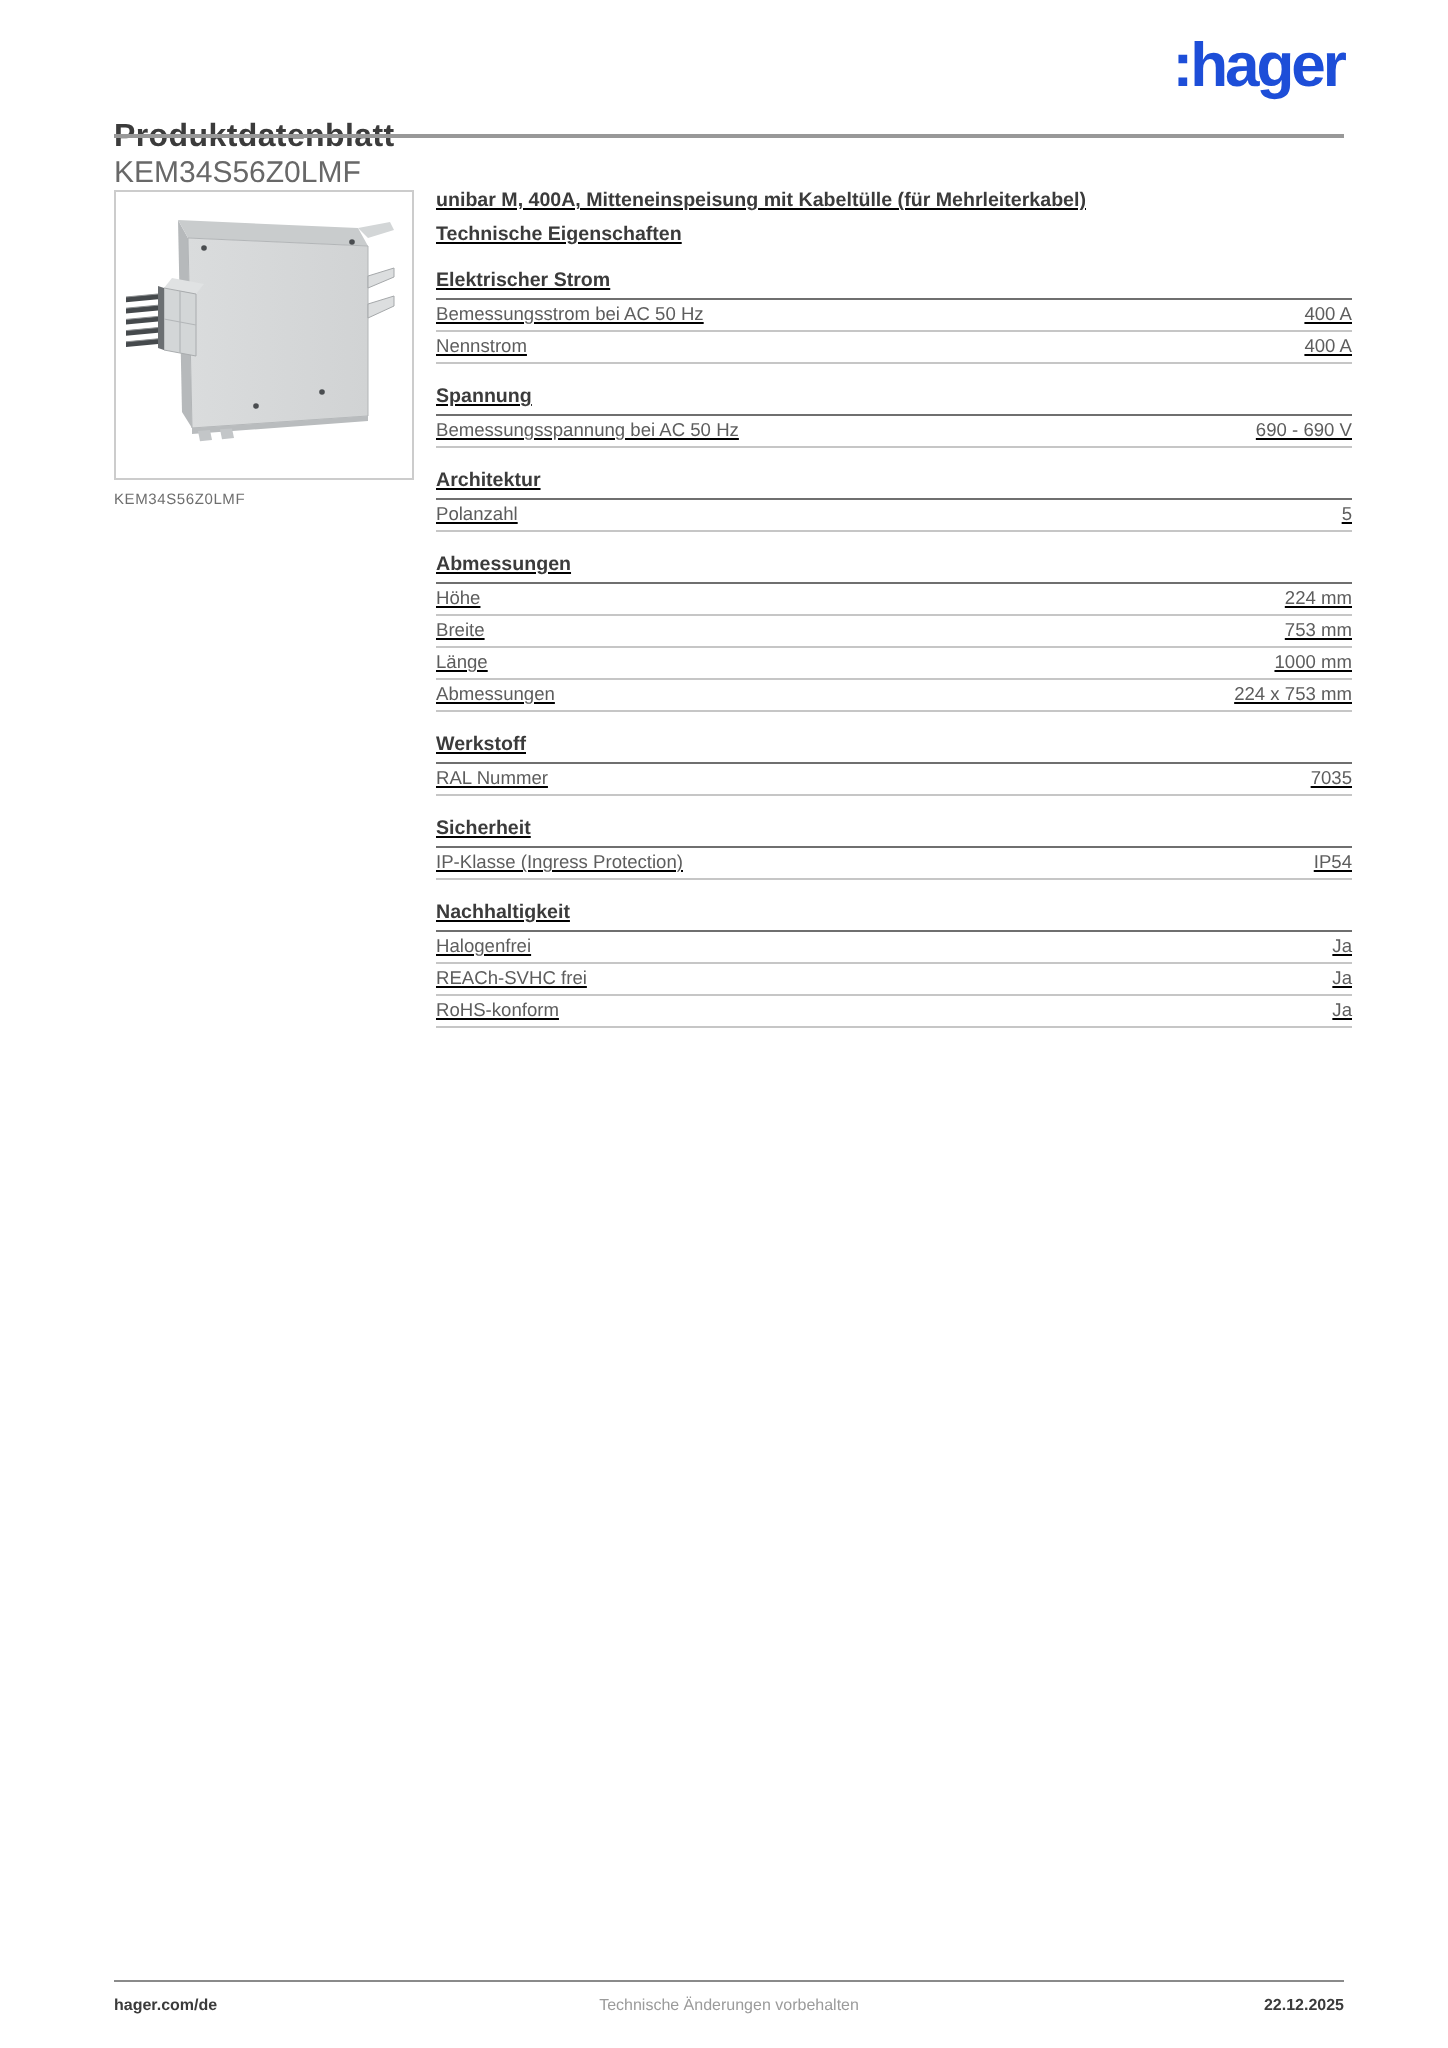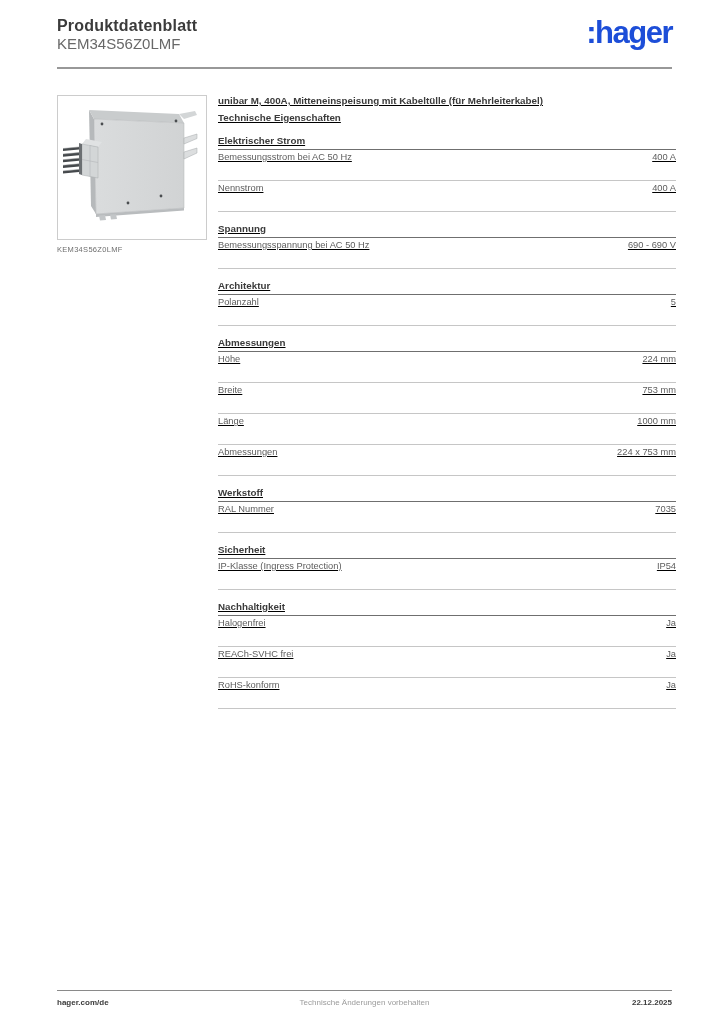--- a/index.html
+++ b/index.html
@@ -4,39 +4,39 @@
 <style>
   html,body { margin:0; padding:0; background:#ffffff; }
   body { font-family: "Liberation Sans", "DejaVu Sans", sans-serif; }
   .page {
     position:relative; width:724px; height:1024px; background:#ffffff;
     overflow:hidden;
   }
   
   .header { position:absolute; left:57px; right:52px; top:16px;
     display:flex; justify-content:space-between; align-items:flex-start; }
-  .doc-title { font-size:16px; font-weight:bold; color:#3b3b3b; letter-spacing:0.2px; line-height:19px; }
+  .doc-title { font-size:16px; font-weight:bold; color:#3b3b3b; letter-spacing:0.2px; line-height:19px;margin-top:43px; }
   .doc-code { font-size:15px; color:#686868; line-height:18px; }
   .logo { font-size:31px; font-weight:bold; color:#1d4ed8; letter-spacing:-1.5px; line-height:31px; margin-top:1px; }
   .header-rule { position:absolute; left:57px; right:52px; top:67px; border-top:2px solid #989898; }
 
   
   .figure { position:absolute; left:57px; top:95px; width:150px; }
   .figure-frame { width:148px; height:143px; border:1px solid #cccccc; background:#ffffff; }
   .figure-caption { margin-top:5px; font-size:7.5px; color:#6e6e6e; letter-spacing:0.3px; }
 
   
   .specs { position:absolute; left:218px; top:95px; width:458px;text-decoration:underline; }
   .product-title { font-size:9.8px; font-weight:bold; color:#3b3b3b; line-height:12px; }
   .tech-heading { margin-top:5px; font-size:9.8px; font-weight:bold; color:#3b3b3b; line-height:12px; }
   .spec-section { margin-top:12px; }
   .section-title { font-size:9.8px; font-weight:bold; color:#3b3b3b; line-height:10px;
     padding-bottom:3px; border-bottom:1px solid #6f6f6f; }
   .spec-row { display:flex; justify-content:space-between; align-items:flex-end;
-    height:12px; padding-bottom:18px; border-bottom:1px solid #c6c6c6;
+    height:12px; padding-bottom:3px; border-bottom:1px solid #c6c6c6;
     font-size:9.3px; color:#5d5d5d; }
   .row-label { white-space:nowrap; }
   .row-value { white-space:nowrap; text-align:right; }
 
   
   .footer { position:absolute; left:57px; right:52px; top:990px; border-top:1px solid #8a8a8a; }
   .footer-left  { position:absolute; left:0; top:7px; font-size:8px; font-weight:bold; color:#3b3b3b; }
   .footer-center{ display:block; text-align:center; padding-top:7px; font-size:8px; color:#9b9b9b; }
   .footer-right { position:absolute; right:0; top:7px; font-size:8px; font-weight:bold; color:#3b3b3b; }
 </style>

